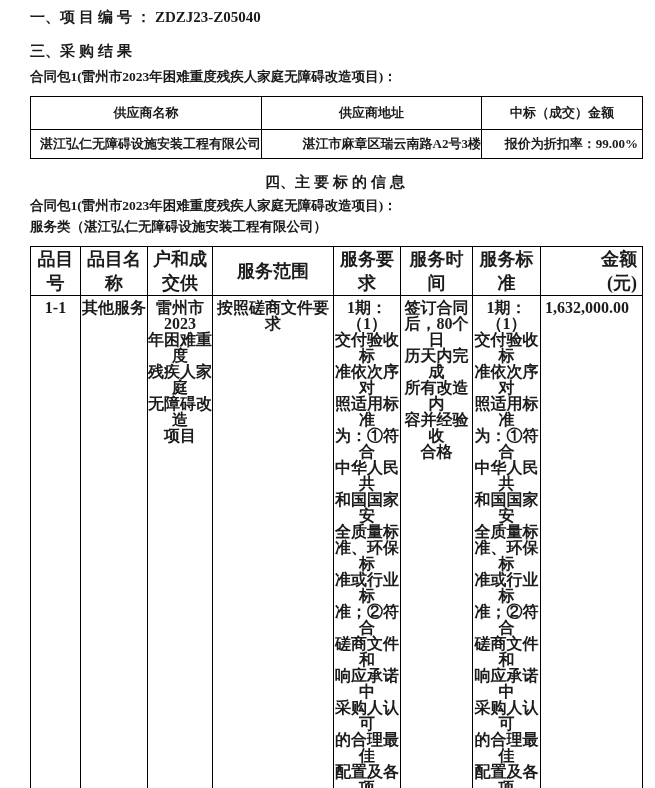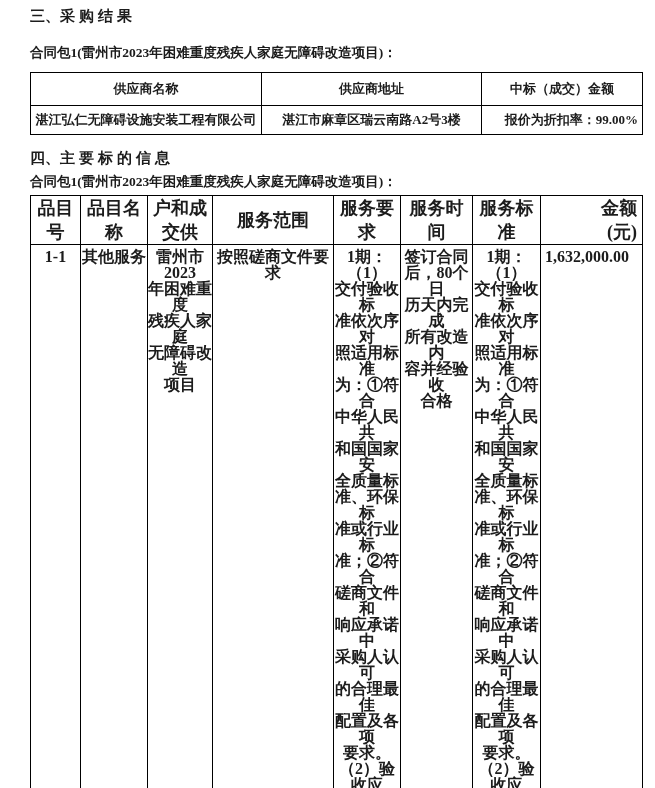--- a/index.html
+++ b/index.html
@@ -22,22 +22,22 @@
   .heading {
     font-size: 15px;
     line-height: 17px;
     white-space: nowrap;
   }
   .heading .ls {
     letter-spacing: 4px;
   }
   .h1 { margin: 0 0 17px 0; }
   .h2 { margin: 0 0 19px 0; }
-  .h3 { margin: 0 0 19px 0; font-family: Liberation Mono, monospace; }
-  .h4 { margin: 0 0 7px 0; }
+  .h3 { margin: 0 0 9px 0; }
+  .h4 { margin: 0 0 7px 0; text-align: center; }
   .subline {
     font-size: 13.5px;
     line-height: 15px;
     white-space: nowrap;
   }
   .pkg1 { margin-bottom: 12px; }
   .pkg2 { margin-bottom: 6px; }
   .cat  { margin-bottom: 12px; }
   table {
     border-collapse: collapse;
@@ -54,21 +54,21 @@
   .result-table th {
     height: 32px;
     font-size: 13px;
     font-weight: bold;
     text-align: center;
     vertical-align: middle;
   }
   .result-table td {
     height: 28px;
     font-size: 13px;
-    text-align: center;
+    text-align: right;
     vertical-align: middle;
   }
   .result-table td.amount-cell {
     text-align: right;
     padding-right: 4px;
   }
   
   .subject-table th {
     height: 32px;
     font-size: 18px;
@@ -95,20 +95,23 @@
   }
   .multiline {
     white-space: pre-line;
   }
 </style>
 </head>
 <body>
 
 <div class="doc">
 
+  <div class="heading h1">
+    <span>一、</span><span class="ls">项目编号：</span><span>ZDZJ23-Z05040</span>
+  </div>
 
 
   <div class="heading h3">
     <span>三、</span><span class="ls">采购结果</span>
   </div>
 
   <div class="subline pkg1">合同包1(雷州市2023年困难重度残疾人家庭无障碍改造项目)：</div>
 
   <table class="result-table">
     <colgroup>
@@ -130,20 +133,21 @@
         <td class="amount-cell">报价为折扣率：99.00%</td>
       </tr>
     </tbody>
   </table>
 
   <div class="heading h4">
     <span>四、</span><span class="ls">主要标的信息</span>
   </div>
 
   <div class="subline pkg2">合同包1(雷州市2023年困难重度残疾人家庭无障碍改造项目)：</div>
+  <div class="subline cat">服务类（湛江弘仁无障碍设施安装工程有限公司）</div>
 
   <table class="subject-table">
     <colgroup>
       <col style="width:50px">
       <col style="width:67px">
       <col style="width:65px">
       <col style="width:121px">
       <col style="width:67px">
       <col style="width:72px">
       <col style="width:68px">

